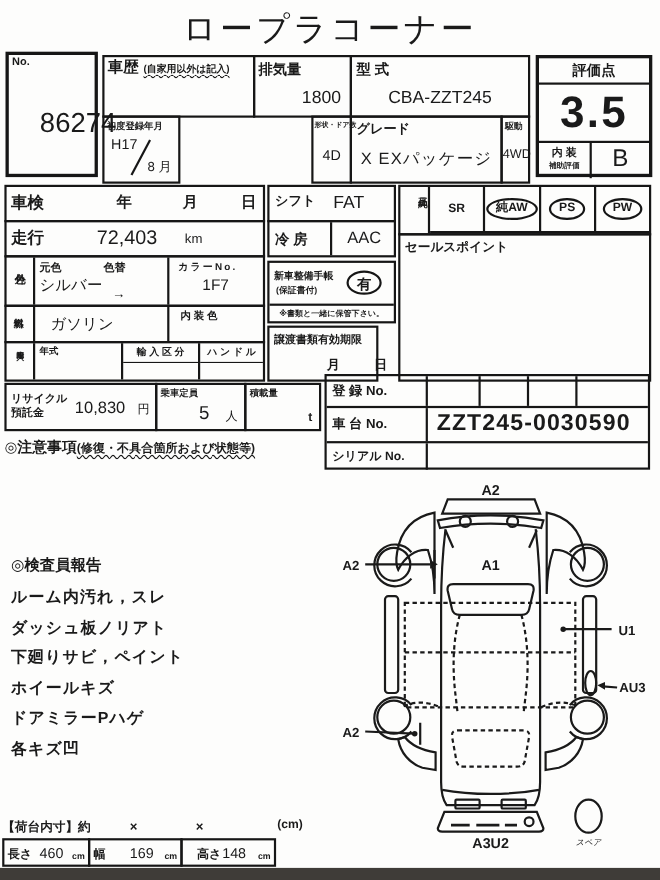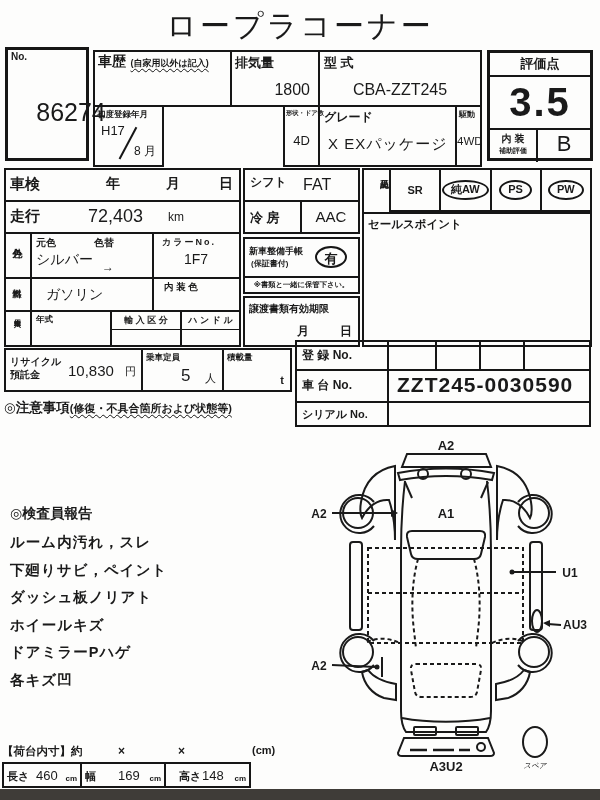--- a/index.html
+++ b/index.html
@@ -120,21 +120,21 @@
     <span class="abs lbl" style="left:5px;top:7px;font-size:13px;">冷 房</span>
     <span class="abs" style="left:55px;top:0;width:2px;height:100%;background:#161616;"></span>
     <span class="abs" style="left:57px;top:6px;width:58px;text-align:center;font-size:15px;">AAC</span>
   </div>
   <div class="cell" style="left:243px;top:237px;width:117px;height:57px;">
     <span class="abs lbl" style="left:4px;top:6px;font-size:9px;">新車整備手帳</span>
     <span class="abs lbl" style="left:6px;top:19px;font-size:8px;">(保証書付)</span>
     <span class="abs" style="left:70px;top:7px;width:32px;height:22px;border:2px solid #161616;border-radius:50%;text-align:center;font-size:13px;line-height:21px;font-weight:bold;">有</span>
     <div class="abs lbl" style="left:0;bottom:0;width:100%;border-top:2px solid #161616;font-size:7.3px;text-align:center;padding:2px 0;white-space:nowrap;">※書類と一緒に保管下さい。</div>
   </div>
-  <div class="cell" style="left:243px;top:296px;width:117px;height:51px;">
+  <div class="cell" style="left:243px;top:296px;width:101px;height:51px;">
     <span class="abs lbl" style="left:4px;top:4px;font-size:10px;white-space:nowrap;">譲渡書類有効期限</span>
     <span class="abs" style="left:52px;bottom:5px;font-size:12px;font-weight:bold;">月</span>
     <span class="abs" style="left:95px;bottom:5px;font-size:12px;font-weight:bold;">日</span>
   </div>
 
   <div class="cell" style="left:362px;top:168px;width:230px;height:46px;display:flex;">
     <div class="vert lbl" style="width:20px;border-right:2px solid #161616;font-size:8.5px;padding:3px 0 0 5px;">純正品</div>
     <div style="flex:1;display:flex;flex-direction:column;">
       <div style="flex:1;display:flex;border-bottom:2px solid #161616;">
         <div class="ecell" style="flex:1;">
@@ -192,22 +192,22 @@
     </div>
     <div style="height:24px;position:relative;">
       <span class="abs lbl" style="left:5px;top:4px;font-size:11px;">シリアル No.</span>
       <span class="abs" style="left:90px;top:0;width:2px;height:100%;background:#161616;"></span>
     </div>
   </div>
 
   <div class="abs" style="left:10px;top:505px;width:280px;">
     <div class="lbl" style="font-size:14px;margin-bottom:10px;">◎検査員報告</div>
     <div class="insp-line">ルーム内汚れ，スレ</div>
+    <div class="insp-line">ダッシュ板ノリアト</div>
     <div class="insp-line">下廻りサビ，ペイント</div>
-    <div class="insp-line">ダッシュ板ノリアト</div>
     <div class="insp-line">ホイールキズ</div>
     <div class="insp-line">ドアミラーPハゲ</div>
     <div class="insp-line">各キズ凹</div>
   </div>
 
   <svg viewBox="0 0 296 360" style="position:absolute;left:298px;top:436px;width:296px;height:360px;" fill="none" stroke="#1a1a1a" stroke-width="2">
     <g>
 
       <path d="M109,18 L188,18 L193,31 L104,31 Z"></path>
 

